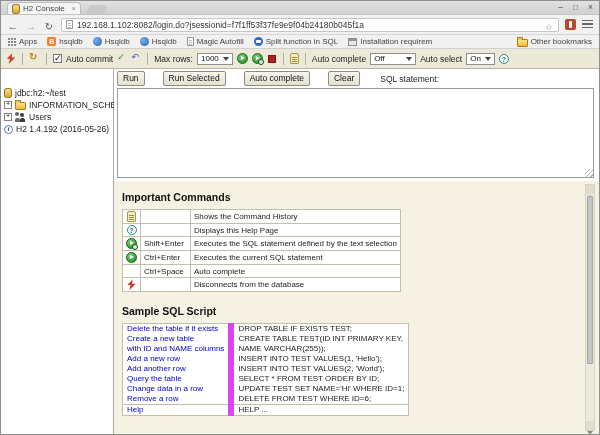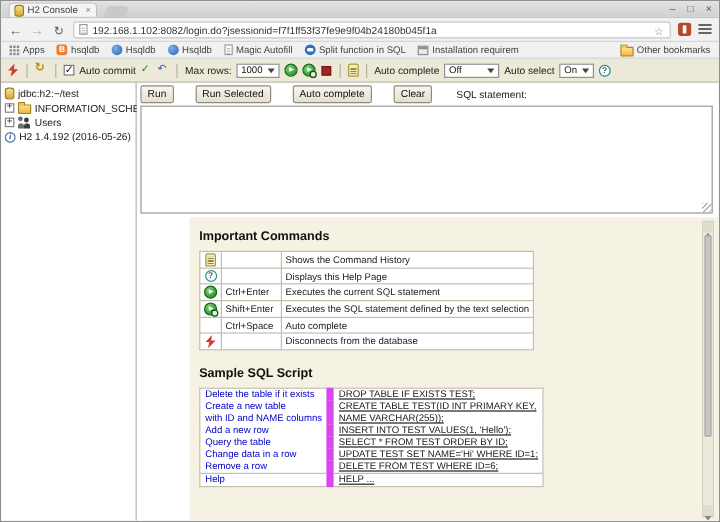--- a/index.html
+++ b/index.html
@@ -38,52 +38,52 @@
   .tsep{width:1px;height:12px;background:#b5b1a0;margin:0 2px;flex:none;}
   .fake-select{background:#fff;border:1px solid #8f8f8f;height:12px;display:inline-flex;align-items:center;
     padding:0 3px;gap:4px;font-size:8px;color:#111;}
   .fake-select .arr{width:0;height:0;border-left:3px solid transparent;border-right:3px solid transparent;
     border-top:4px solid #444;}
   .checkbox{width:9px;height:9px;background:#fff;border:1px solid #777;position:relative;flex:none;}
   .check-glyph::before{content:'✓';position:absolute;top:-2px;left:0;font-size:9px;color:#111;}
 
   
   .workspace{flex:1;display:flex;min-height:0;}
-  .sidebar{width:113px;flex:none;border-right:1px solid #a9a9a9;padding:3px 0 0 3px;font-size:8.5px;background:#fff;}
+  .sidebar{width:113px;flex:none;border-right:1px solid #a9a9a9;padding:18px 0 0 3px;font-size:8.5px;background:#fff;}
   .tree-item{display:flex;align-items:center;gap:3px;height:12px;white-space:nowrap;}
   .expand-box{width:8px;height:8px;border:1px solid #848484;background:#fff;font-size:8px;line-height:6px;
     text-align:center;color:#333;flex:none;}
   .expand-box span{display:block;margin-top:-1px;}
 
   .main{flex:1;display:flex;flex-direction:column;min-width:0;background:#fff;}
   .btn-row{display:flex;align-items:center;gap:18px;padding:2px 3px;font-size:8.5px;flex:none;}
   .qbtn{font-family:inherit;font-size:8.5px;background:linear-gradient(#f8f6ee,#e4e0cf);
     border:1px solid #8e8b7d;border-radius:2px;padding:1px 5px 2px 5px;color:#111;line-height:1.2;}
   .sql-label{margin-left:2px;color:#222;}
   .sql-wrap{position:relative;margin:0 5px 3px 3px;flex:none;}
   .sql-area{display:block;width:100%;height:90px;border:1px solid #9a9a9a;background:#fff;resize:none;
     outline:none;font-family:inherit;font-size:9px;}
   .resize-handle{position:absolute;right:1px;bottom:1px;width:8px;height:8px;
     background:repeating-linear-gradient(135deg,#b5b5b5 0 1px,transparent 1px 3px);}
 
   
-  .help-panel{flex:1;background:#f5f2e3;position:relative;padding:2px 18px 0 8px;overflow:hidden;min-height:0;margin-left:44px;}
+  .help-panel{flex:1;background:#f5f2e3;position:relative;padding:2px 18px 0 8px;overflow:hidden;min-height:0;}
   .help-h{font-size:10.5px;font-weight:bold;color:#111;margin:8px 0 6px 0;}
   .help-h.sample{margin-top:13px;}
 
   table.cmd-table{border-collapse:collapse;background:#fff;}
   table.cmd-table td{border:1px solid #c3bfad;padding:1px 3px;font-size:8px;color:#222;height:13px;
     white-space:nowrap;vertical-align:middle;}
   td.cmd-icon-cell{width:18px;text-align:center;}
   td.cmd-key{width:50px;}
 
   table.sample-table{border-collapse:collapse;background:#fff;border:1px solid #c3bfad;margin-top:2px;}
   table.sample-table td{font-size:8px;padding:0 4px;vertical-align:top;white-space:nowrap;}
   td.sample-label{color:#0000cc;min-width:108px;border-right:6px solid #d946ef;}
-  td.sample-sql{color:#222;min-width:170px;text-decoration:underline;}
+  td.sample-sql{color:#222;min-width:170px;}
   table.sample-table td div{line-height:10px;}
   tr.sep-top td{border-top:1px solid #c3bfad;}
 
   .vscroll{position:absolute;top:3px;right:4px;bottom:3px;width:10px;background:#eceadd;
     border:1px solid #d6d3c2;}
   .vs-btn{position:absolute;left:0;right:0;height:9px;background:#e0ddcf;text-align:center;}
   .vs-btn.down{bottom:0;}
   .vs-btn .tri{display:inline-block;width:0;height:0;border-left:3px solid transparent;
     border-right:3px solid transparent;margin-top:3px;}
   .vs-btn.up .tri{border-bottom:4px solid #8a8a8a;}
@@ -329,32 +329,32 @@
                 <td class="cmd-text">Shows the Command History</td>
               </tr>
 
               <tr>
                 <td class="cmd-icon-cell"><span class="ic i-help-icon"></span></td>
                 <td class="cmd-key"></td>
                 <td class="cmd-text">Displays this Help Page</td>
               </tr>
 
               <tr>
+                <td class="cmd-icon-cell"><span class="ic i-run-selected-icon"></span></td>
+                <td class="cmd-key">Shift+Enter</td>
+                <td class="cmd-text">Executes the SQL statement defined by the text selection</td>
+              </tr>
+
+              <tr>
                 <td class="cmd-icon-cell"><span class="ic i-run-icon"></span></td>
                 <td class="cmd-key">Ctrl+Enter</td>
                 <td class="cmd-text">Executes the current SQL statement</td>
               </tr>
 
               <tr>
-                <td class="cmd-icon-cell"><span class="ic i-run-selected-icon"></span></td>
-                <td class="cmd-key">Shift+Enter</td>
-                <td class="cmd-text">Executes the SQL statement defined by the text selection</td>
-              </tr>
-
-              <tr>
                 <td class="cmd-icon-cell"></td>
                 <td class="cmd-key">Ctrl+Space</td>
                 <td class="cmd-text">Auto complete</td>
               </tr>
 
               <tr>
                 <td class="cmd-icon-cell"><span class="ic i-disconnect-icon"></span></td>
                 <td class="cmd-key"></td>
                 <td class="cmd-text">Disconnects from the database</td>
               </tr>
@@ -389,20 +389,28 @@
 
               <tr>
                 <td class="sample-label">
                   <div>Add a new row</div>
                 </td>
                 <td class="sample-sql">
                   <div>INSERT INTO TEST VALUES(1, 'Hello');</div>
                 </td>
               </tr>
 
+              <tr>
+                <td class="sample-label">
+                  <div>Add another row</div>
+                </td>
+                <td class="sample-sql">
+                  <div>INSERT INTO TEST VALUES(2, 'World');</div>
+                </td>
+              </tr>
 
               <tr>
                 <td class="sample-label">
                   <div>Query the table</div>
                 </td>
                 <td class="sample-sql">
                   <div>SELECT * FROM TEST ORDER BY ID;</div>
                 </td>
               </tr>
 

